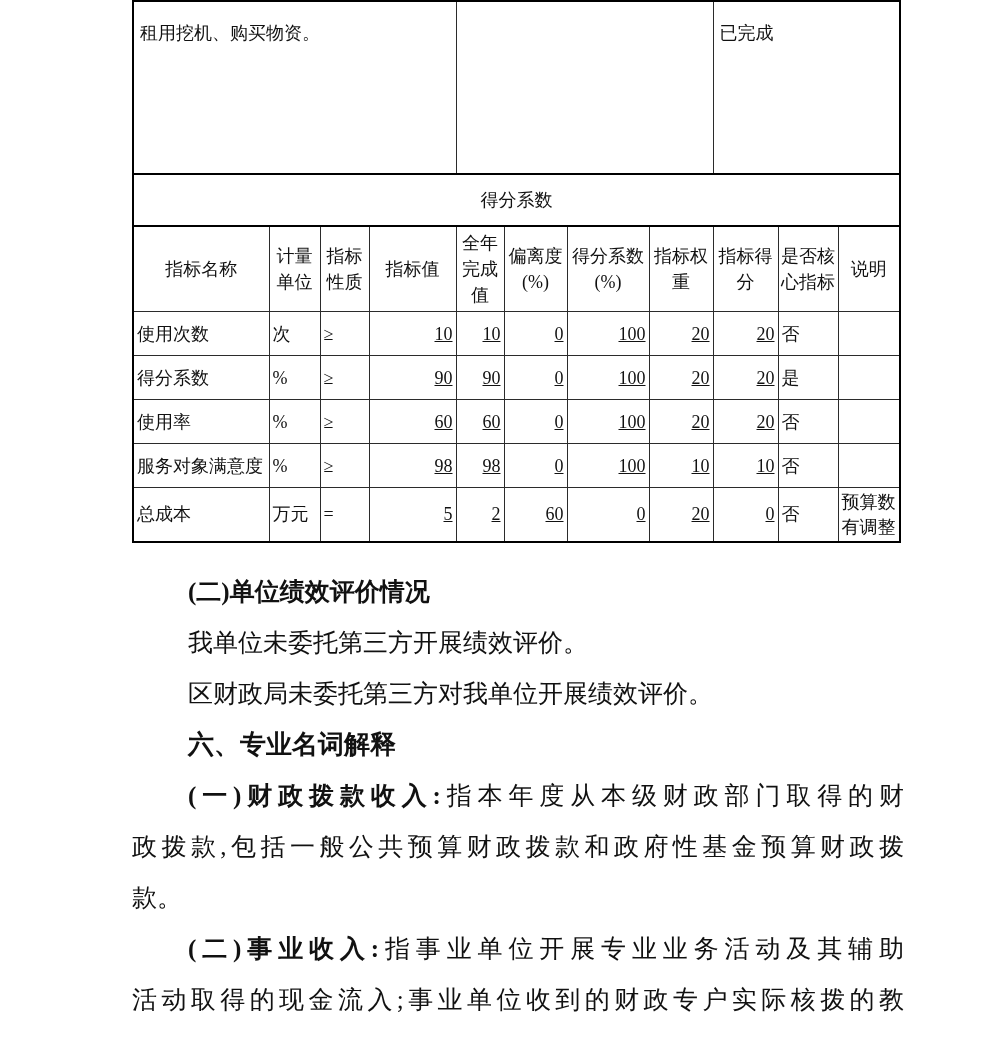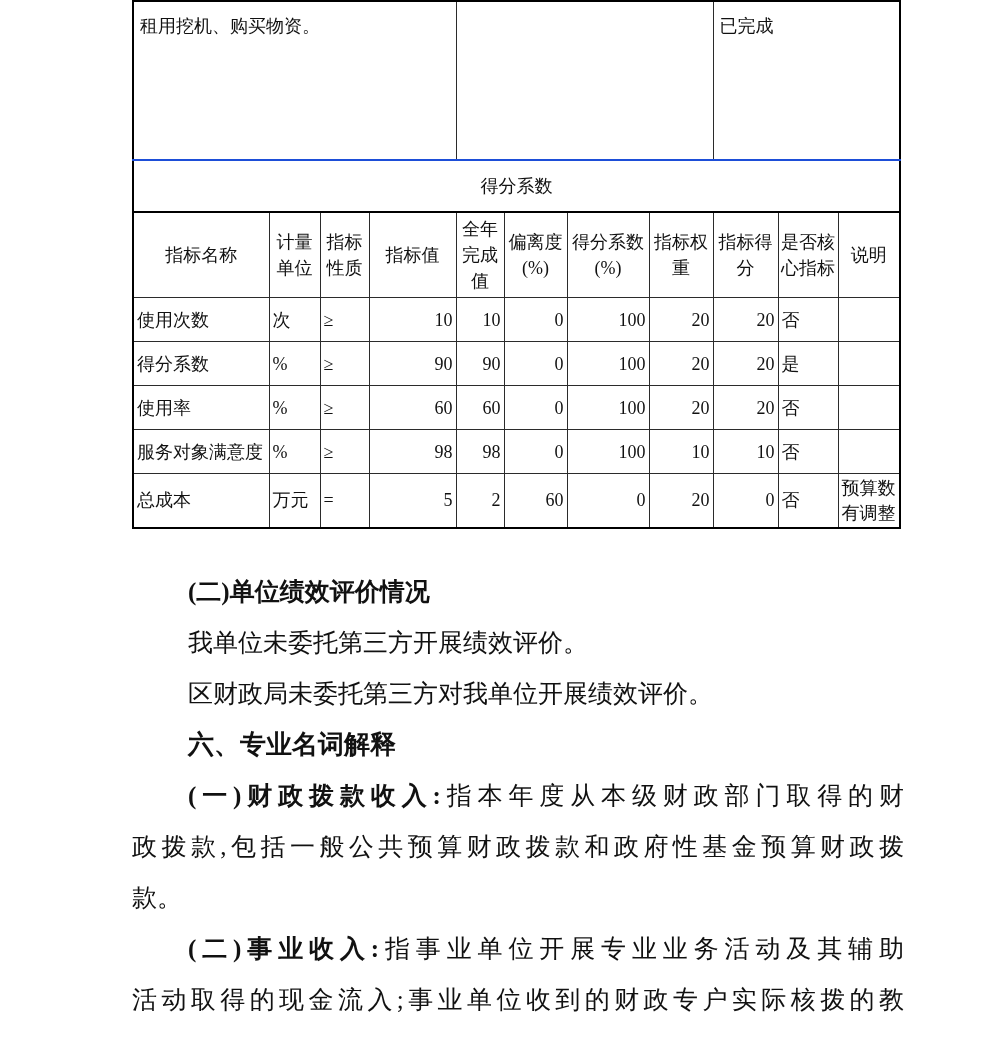--- a/index.html
+++ b/index.html
@@ -31,22 +31,22 @@
     border: 1px solid #2b2b2b;
     font-size: 18px;
     font-weight: normal;
     color: #111111;
     overflow: hidden;
     word-break: break-all;
   }
   tr.top-row td {
     height: 133px;
     vertical-align: top;
-    padding: 12px 6px;
-    border-bottom: 2px solid #1d4ed8;
+    padding: 19px 6px;
+    border-bottom: 2px solid #000000;
   }
   tr.section-row td {
     height: 48px;
     text-align: center;
     vertical-align: middle;
     border-bottom: 2px solid #000000;
   }
   tr.header-row th {
     height: 84px;
     text-align: center;
@@ -58,21 +58,21 @@
     height: 43px;
     vertical-align: middle;
     padding: 0 3px;
     line-height: 22px;
   }
   tr.data-row:last-child td {
     height: 53px;
     line-height: 25px;
   }
   .al { text-align: left; }
-  .ar { text-align: right; }
+  .ar { text-align: right; text-decoration: underline; }
 
   
   .text-body {
     position: absolute;
     left: 132px;
     top: 566px;
     width: 772px;
   }
   .line {
     height: 51px;

